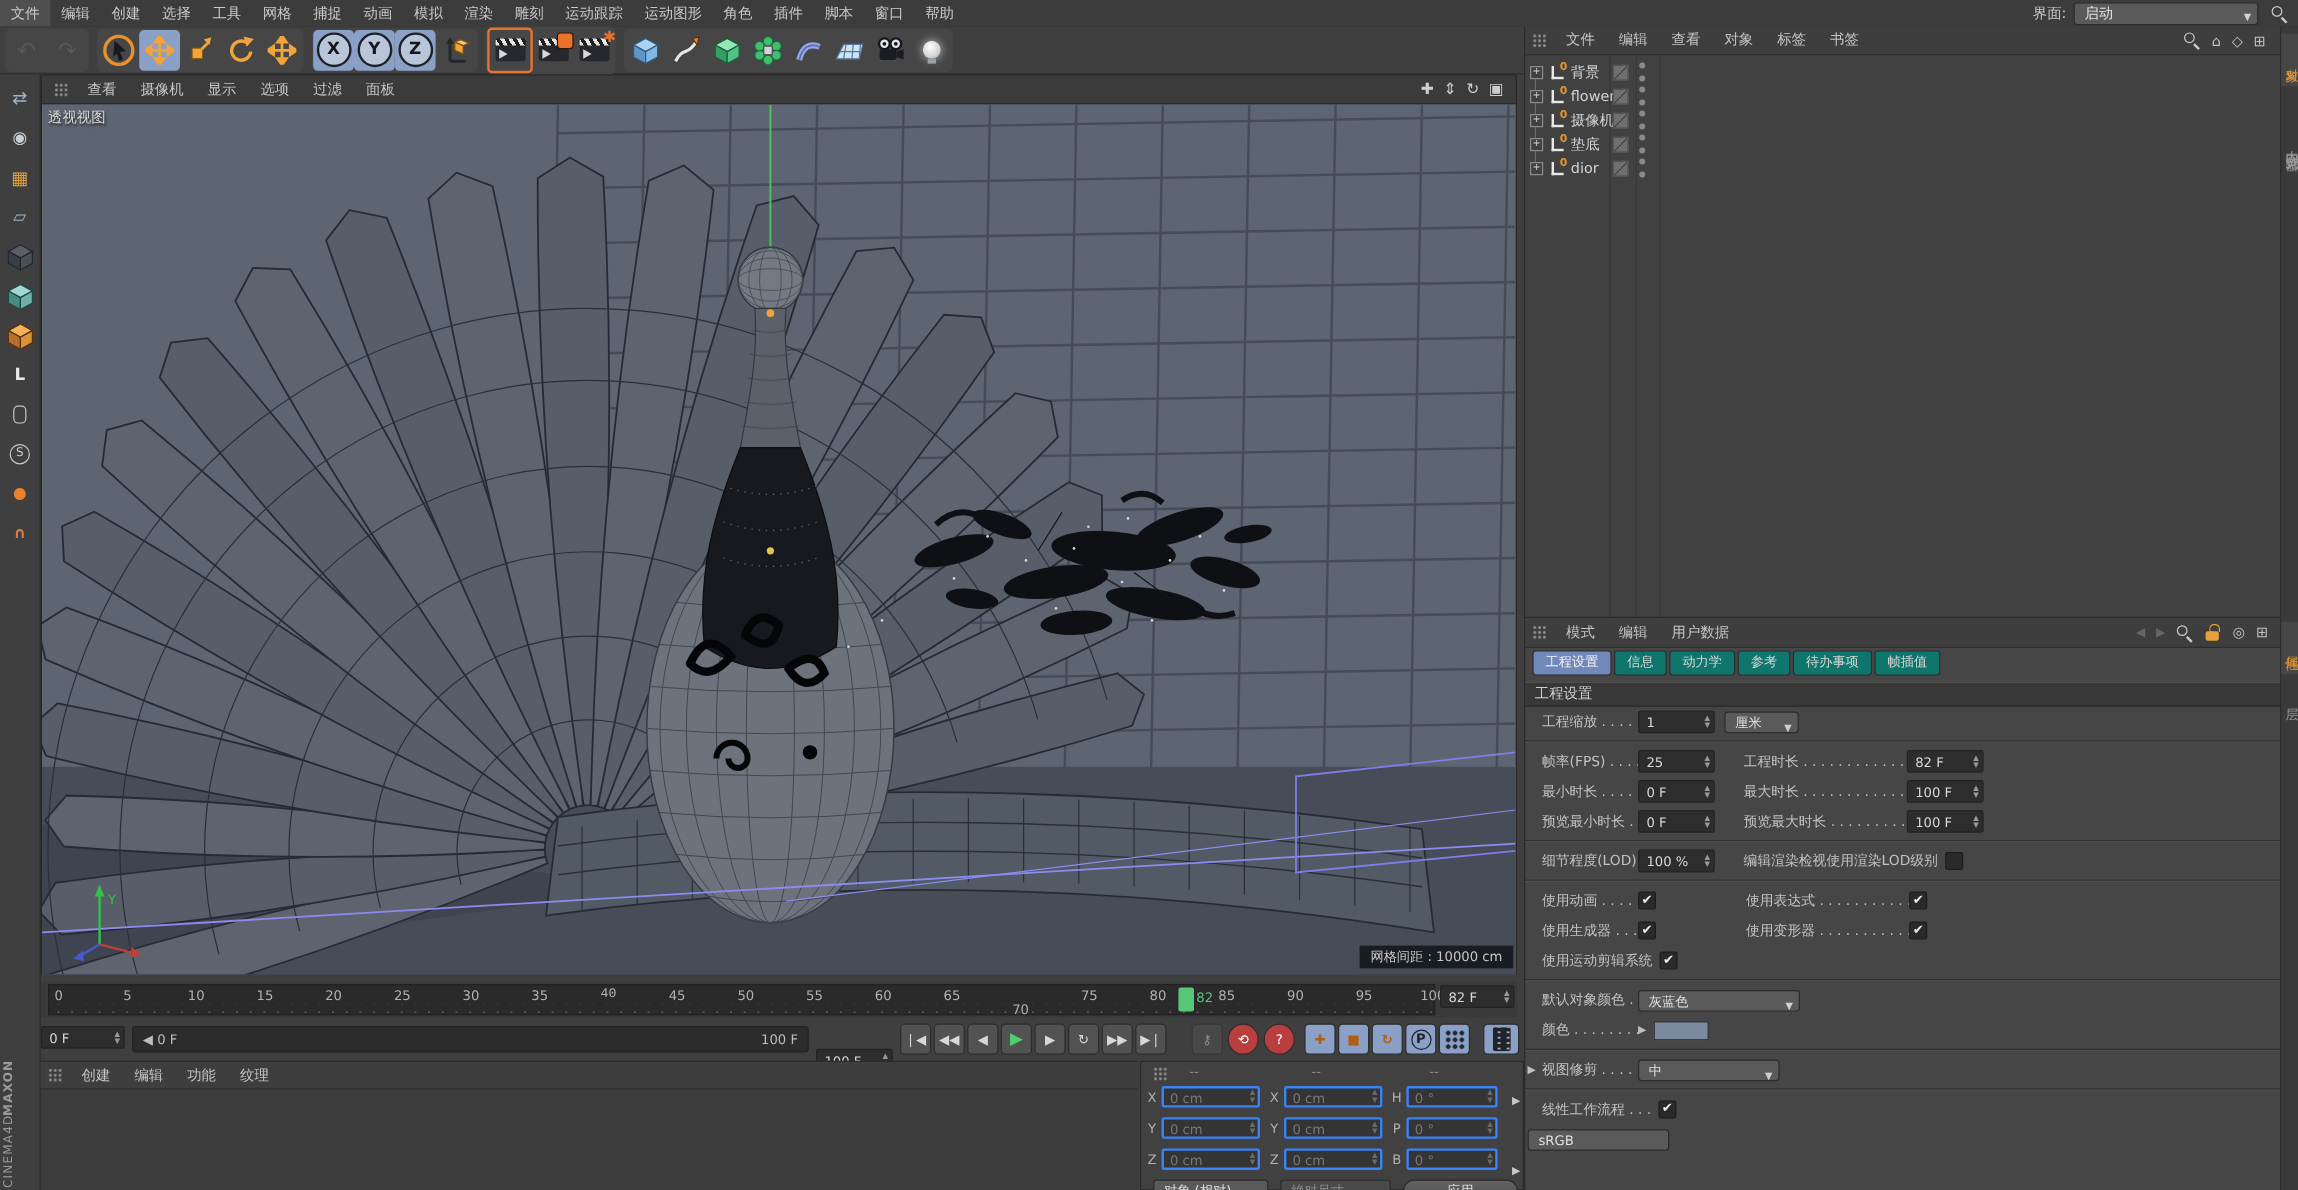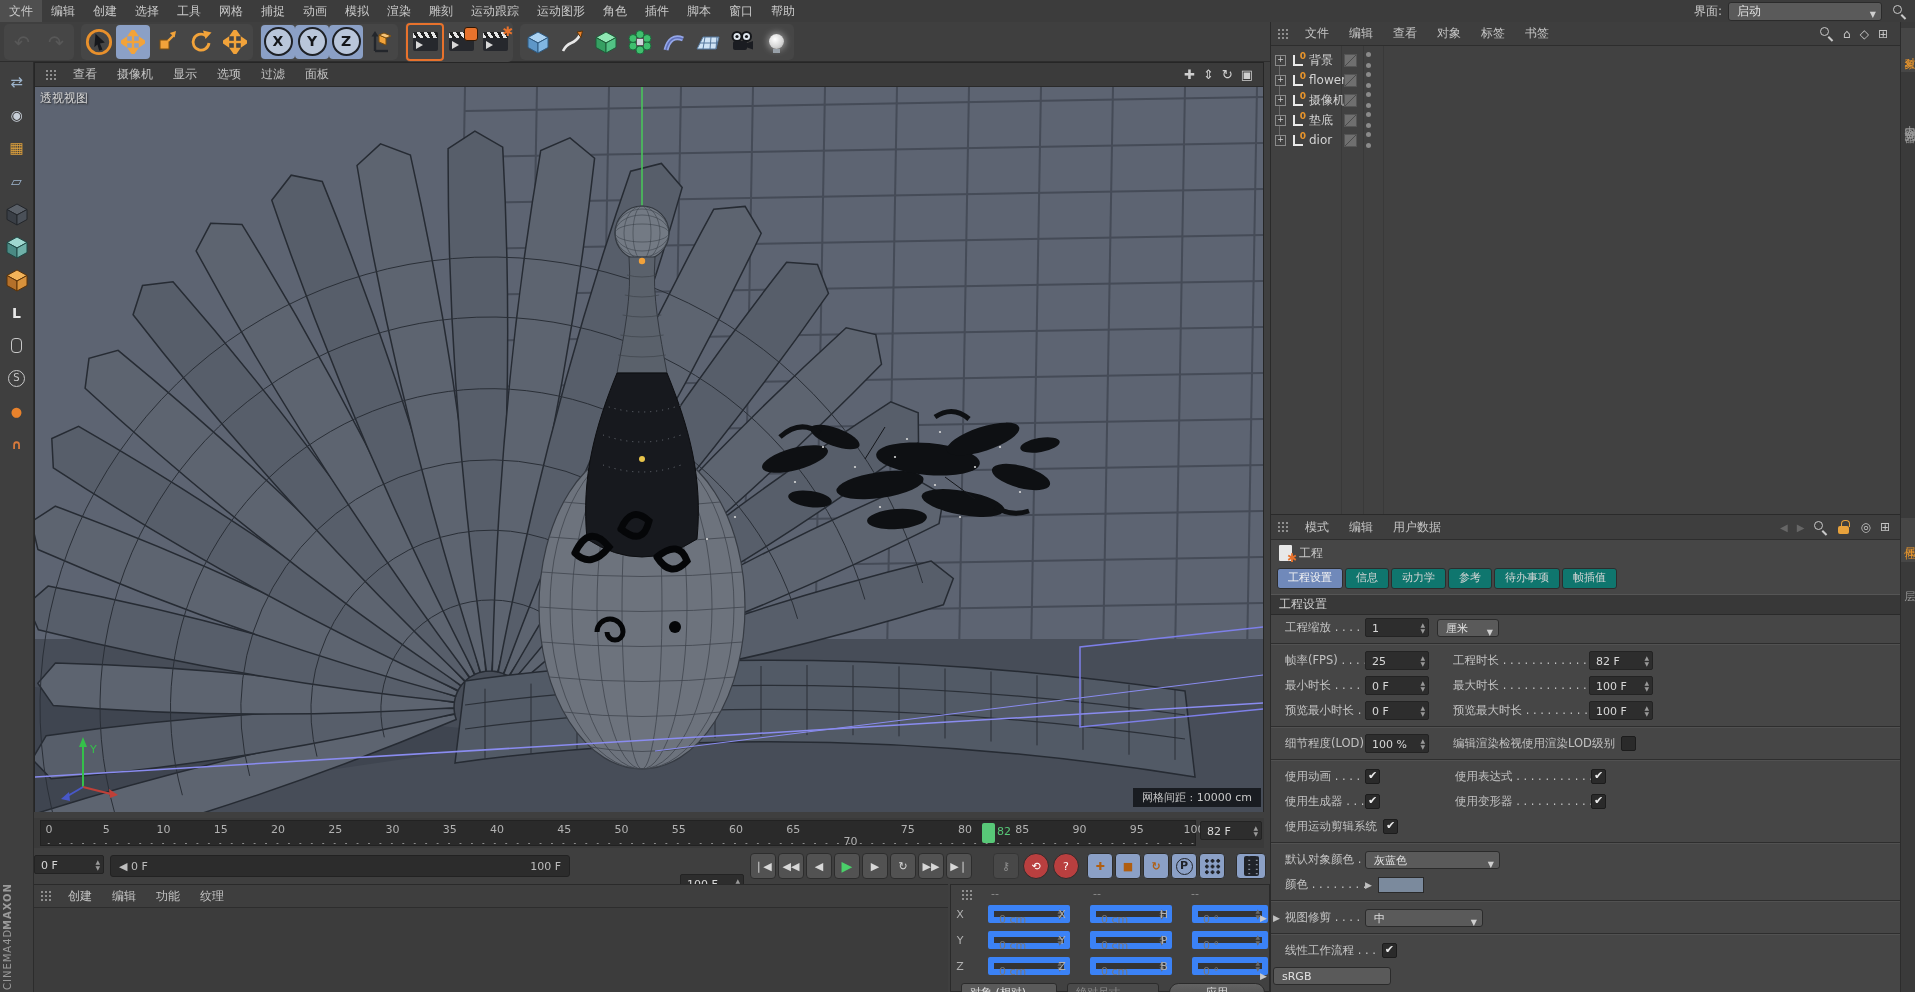--- a/index.html
+++ b/index.html
@@ -58,32 +58,32 @@
   #curframe{position:absolute;top:4px;color:#58c878;font-size:11px;}
   .fld{background:#2d2d2d;border:1px solid #232323;border-radius:2px;height:19px;line-height:19px;padding:0 14px 0 6px;color:#d8d8d8;font-size:11px;position:relative;box-sizing:border-box;}
   .fld .spn{position:absolute;right:3px;top:0;height:100%;display:flex;flex-direction:column;justify-content:center;font-size:6px;line-height:6px;color:#9a9a9a;}
   
   #transport{left:34px;top:851px;width:1230px;height:31px;background:#3f3f3f;}
   .tpbtn{position:absolute;top:2px;width:26px;height:26px;background:#525252;border:1px solid #2d2d2d;border-radius:4px;color:#d8d8d8;display:flex;align-items:center;justify-content:center;font-size:11px;box-sizing:border-box;}
   .tpbtn.play{color:#4bd06a;font-size:14px;}
   .tpbtn.red{background:#b93f3f;color:#fff;border-radius:13px;}
   .tpbtn.blue{background:#8ba0c6;color:#b05e10;font-weight:bold;}
   .tpbtn.dim{opacity:.5;}
-  #rangebar{position:absolute;left:76px;top:4px;width:460px;height:22px;background:#2c2c2c;border:1px solid #222;border-radius:3px;color:#bdbdbd;font-size:11px;display:flex;align-items:center;padding:0 8px;justify-content:space-between;box-sizing:border-box;}
+  #rangebar{position:absolute;left:76px;top:4px;width:564px;height:22px;background:#2c2c2c;border:1px solid #222;border-radius:3px;color:#bdbdbd;font-size:11px;display:flex;align-items:center;padding:0 8px;justify-content:space-between;box-sizing:border-box;}
   .dotgrid{width:17px;height:17px;background-image:radial-gradient(#20232a 1.7px,transparent 2px);background-size:5.7px 5.7px;}
   .film{width:15px;height:20px;background:#20232a;border-radius:2px;background-image:radial-gradient(#aab4c4 1px,transparent 1.3px);background-size:7.5px 4.5px;background-position:1.5px 2px;}
   
   #materials{left:34px;top:884px;width:914px;height:108px;background:#3c3c3c;border-top:1px solid #2a2a2a;}
   #matmenu{display:flex;align-items:center;height:22px;background:#3e3e3e;border-bottom:1px solid #2d2d2d;}
   
   #coords{left:950px;top:884px;width:320px;height:108px;background:#414141;border:1px solid #2a2a2a;box-sizing:border-box;font-size:11px;}
   .chead{position:absolute;top:2px;color:#8f8f8f;}
   .crow{position:absolute;left:4px;display:flex;align-items:center;gap:3px;}
   .clab{width:10px;text-align:center;color:#b0b0b0;}
-  .cfld{background:#343434;border:6px solid #3b82f6;border-radius:2px;height:18px;line-height:18px;padding:0 12px 0 5px;color:#787878;position:relative;box-sizing:border-box;margin-left:20px;}
+  .cfld{background:#343434;border:2px solid #3b82f6;border-radius:2px;height:18px;line-height:18px;padding:0 12px 0 5px;color:#787878;position:relative;box-sizing:border-box;}
   .cfld .spn{position:absolute;right:2px;top:0;height:100%;display:flex;flex-direction:column;justify-content:center;font-size:6px;line-height:6px;color:#6a6a6a;}
   .dd{background:#5a5a5a;border:1px solid #2b2b2b;border-radius:3px;height:18px;line-height:17px;padding:0 16px 0 8px;color:#e0e0e0;font-size:11px;position:relative;box-sizing:border-box;white-space:nowrap;}
   .dd.dim{color:#8a8a8a;background:#4a4a4a;}
   .pill{background:linear-gradient(#636363,#4d4d4d);border:1px solid #2b2b2b;border-radius:10px;height:19px;line-height:18px;text-align:center;color:#dcdcdc;font-size:11px;box-sizing:border-box;}
   .exparrow{position:absolute;right:2px;color:#c8c8c8;font-size:9px;}
   
   #om{left:1270px;top:22px;width:630px;height:493px;background:#414141;border-left:1px solid #2a2a2a;border-bottom:1px solid #2a2a2a;box-sizing:border-box;}
   #ommenu{display:flex;align-items:center;height:23px;background:#3e3e3e;border-bottom:1px solid #2d2d2d;}
   #omlist{position:relative;height:468px;}
   .colline{position:absolute;top:0;bottom:0;width:1px;background:#393939;}
@@ -535,21 +535,21 @@
   <div id="timeline" class="abs">
     <div id="ruler">
         <span class="tick" style="left: 8px;">0</span>
         <span class="tick" style="left: 65.25px;">5</span>
         <span class="tick" style="left: 122.5px;">10</span>
         <span class="tick" style="left: 179.75px;">15</span>
         <span class="tick" style="left: 237px;">20</span>
         <span class="tick" style="left: 294.25px;">25</span>
         <span class="tick" style="left: 351.5px;">30</span>
         <span class="tick" style="left: 408.75px;">35</span>
-        <span class="tick" style="left: 456px;">40</span>
+        <span class="tick" style="left: 466px; font-family: Liberation Mono, monospace;">40</span>
         <span class="tick" style="left: 523.25px;">45</span>
         <span class="tick" style="left: 580.5px;">50</span>
         <span class="tick" style="left: 637.75px;">55</span>
         <span class="tick" style="left: 695px;">60</span>
         <span class="tick" style="left: 752.25px;">65</span>
         <span class="tick" style="left: 809.5px; margin-top: 12px;">70</span>
         <span class="tick" style="left: 866.75px;">75</span>
         <span class="tick" style="left: 924px;">80</span>
         <span class="tick" style="left: 981.25px;">85</span>
         <span class="tick" style="left: 1038.5px;">90</span>
@@ -744,24 +744,20 @@
         <span style="flex: 1 1 0%;"></span>
         <span style="display: flex; gap: 9px; padding-right: 10px; align-items: center;">
           <span style="color: rgb(102, 102, 102); font-size: 10px;">◀</span>
           <span style="color: rgb(102, 102, 102); font-size: 10px;">▶</span>
           <span class="mag"></span>
           <span class="lockico"></span>
           <span style="color: rgb(196, 196, 196);">◎</span>
           <span style="color: rgb(196, 196, 196);">⊞</span>
         </span>
       </div>
-    <div id="attrtitle">
-      <span class="docico"></span>
-      <span>工程</span>
-    </div>
     <div id="attrtabs">
         <span class="atab on">工程设置</span>
         <span class="atab">信息</span>
         <span class="atab">动力学</span>
         <span class="atab">参考</span>
         <span class="atab">待办事项</span>
         <span class="atab">帧插值</span>
       </div>
     <div class="sect">工程设置</div>
     <div id="attrrows">

